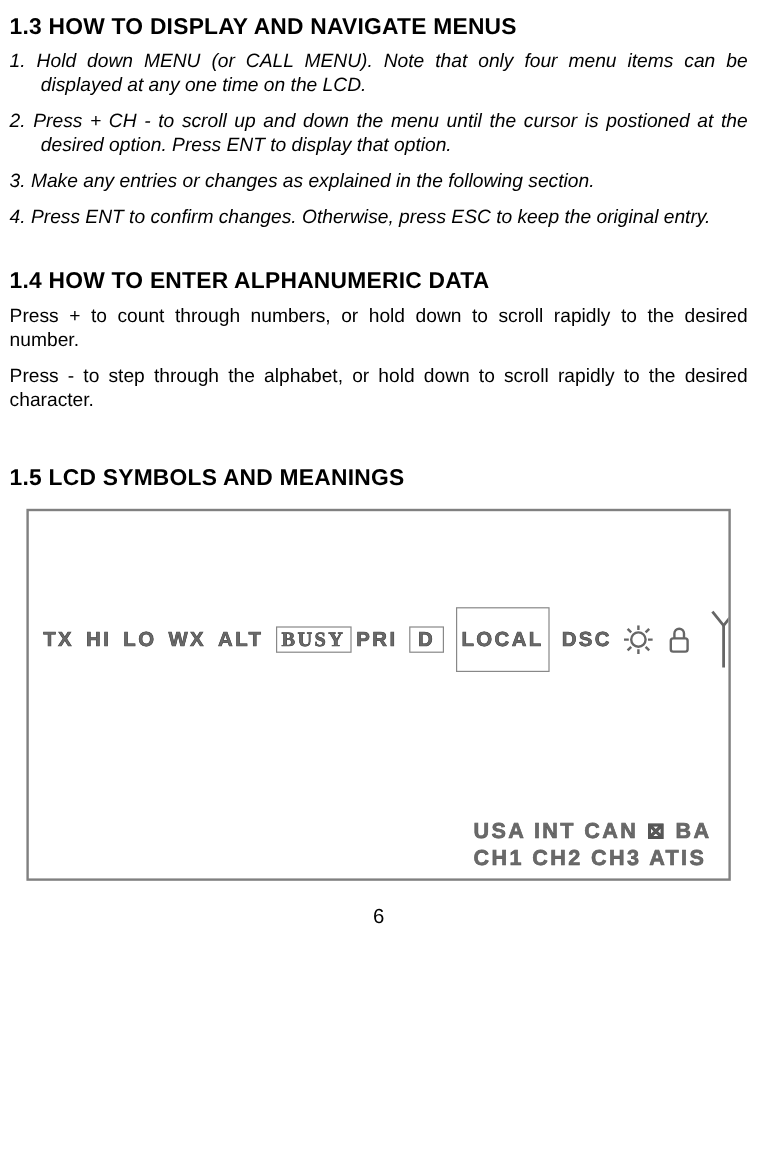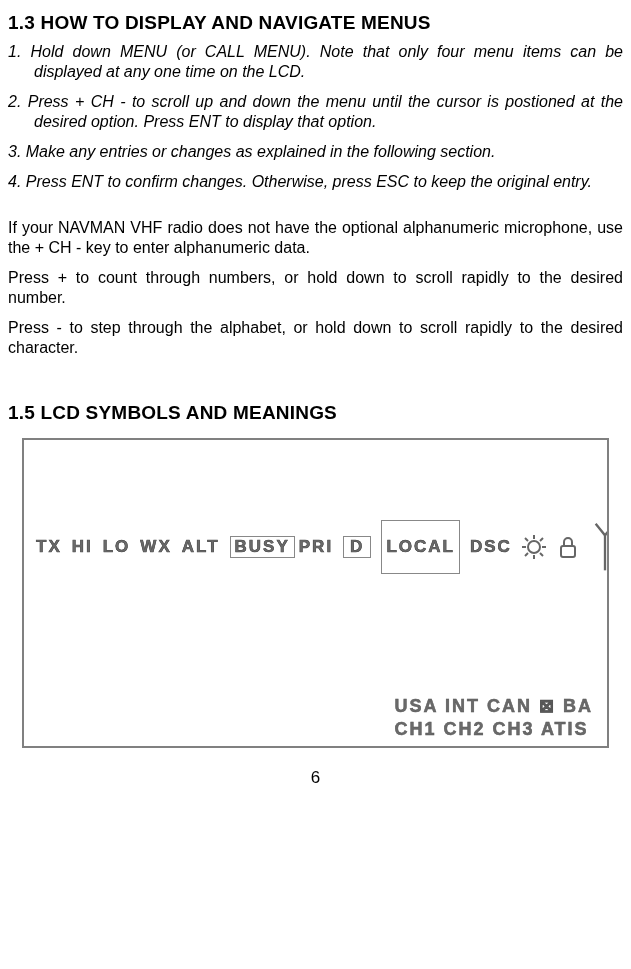--- a/index.html
+++ b/index.html
@@ -140,38 +140,38 @@
   <h2>1.3 HOW TO DISPLAY AND NAVIGATE MENUS</h2>
   <ol class="steps">
     <li>1. Hold down MENU (or CALL MENU). Note that only four menu items can be displayed at any one time on the LCD.</li>
     <li>2. Press + CH - to scroll up and down the menu until the cursor is postioned at the desired option. Press ENT to display that option.</li>
     <li>3. Make any entries or changes as explained in the following section.</li>
     <li>4. Press ENT to confirm changes. Otherwise, press ESC to keep the original entry.</li>
   </ol>
 
   <div class="section-gap"></div>
 
-  <p class="para">If your NAVMAN VHF radio does not have the optional alphanumeric microphone, use the + CH - key to enter alphanumeric data.</p>
+  <h2>1.4 HOW TO ENTER ALPHANUMERIC DATA</h2>
   <p class="para">Press + to count through numbers, or hold down to scroll rapidly to the desired number.</p>
   <p class="para">Press - to step through the alphabet, or hold down to scroll rapidly to the desired character.</p>
 
   <div class="section-gap"></div>
   <div class="section-gap"></div>
 
   <h2>1.5 LCD SYMBOLS AND MEANINGS</h2>
 
   <div class="lcd-frame">
     <div class="lcd-inner">
       <div class="top-row">
         <span class="ann">TX</span>
         <span class="ann">HI</span>
         <span class="ann">LO</span>
         <span class="ann">WX</span>
         <span class="ann">ALT</span>
-        <span class="ann" style="border:1.5px solid #888;padding:0 4px;">BUSY</span>
+        <span class="ann" style="border:1.5px solid #888;padding:0 4px;font-family:Liberation Serif, serif;">BUSY</span>
       </div>
       <div class="top-row">
         <span class="ann">PRI</span>
         <span class="ann" style="border:1.5px solid #888;padding:0 6px;">D</span>
         <span class="ann" style="border:1.5px solid #888;padding:16px 4px;">LOCAL</span>
         <span class="ann">DSC</span>
         <svg class="v-icon" viewBox="0 0 24 24">
           <circle cx="12" cy="12" r="6"></circle>
           <line x1="12" y1="0" x2="12" y2="4"></line>
           <line x1="12" y1="20" x2="12" y2="24"></line>

